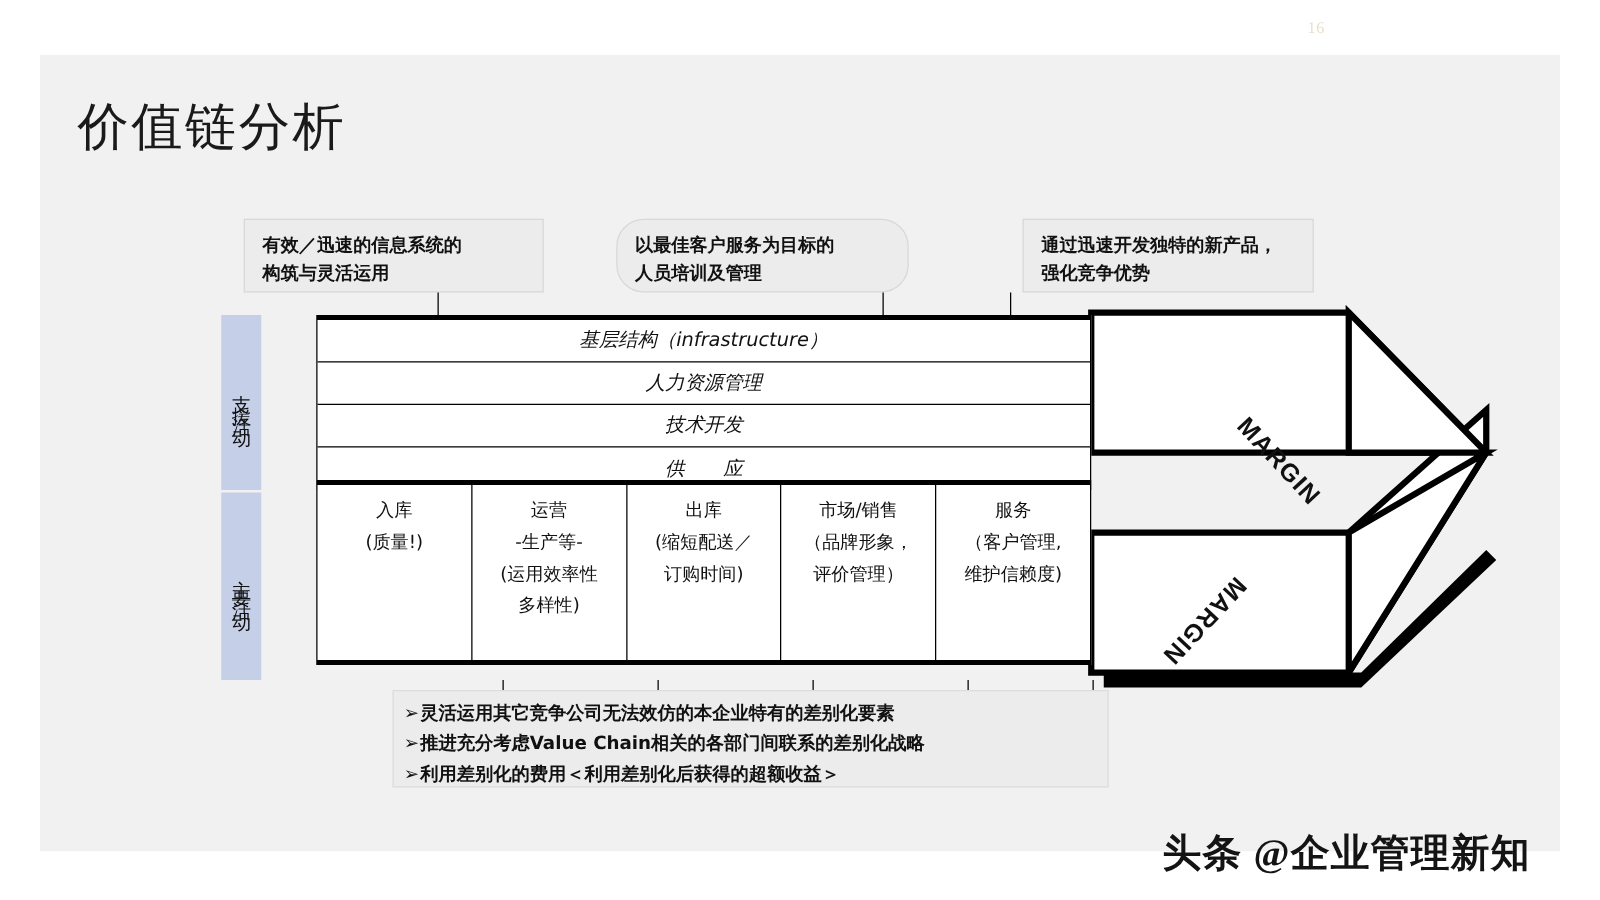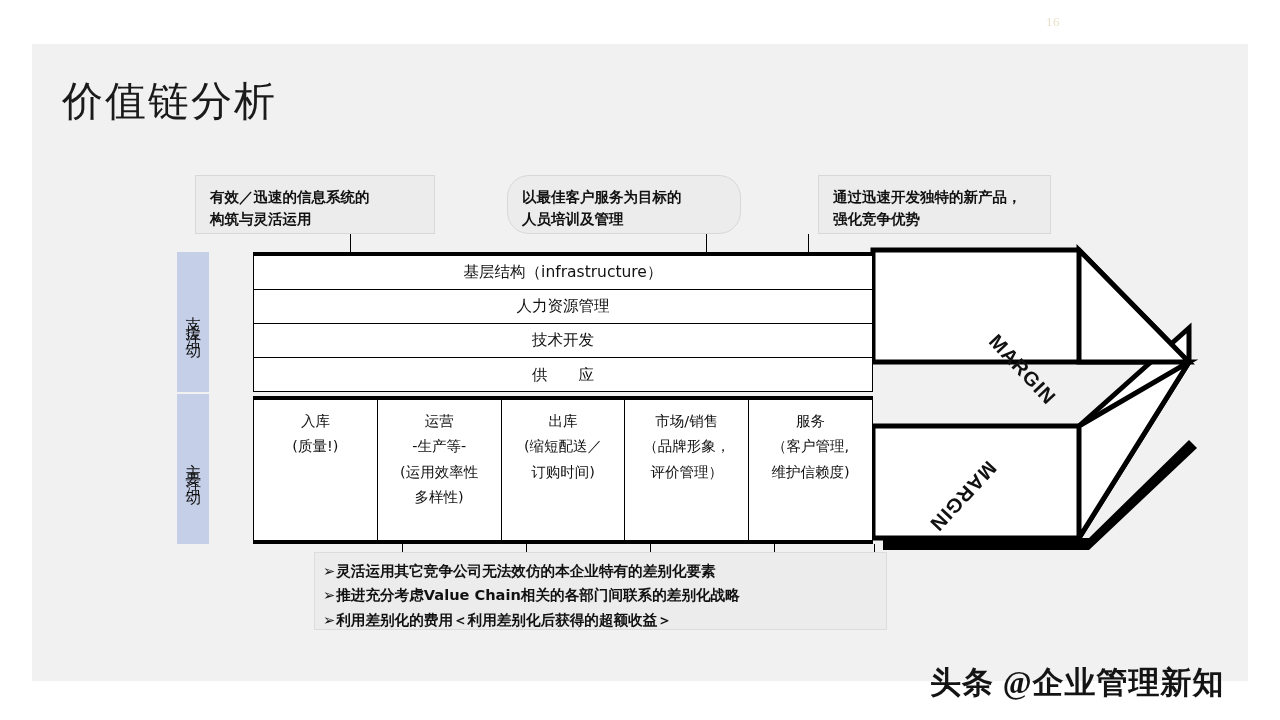--- a/index.html
+++ b/index.html
@@ -53,21 +53,21 @@
     border: 1px solid #d8d8d8;
     box-sizing: border-box;
     padding: 10px 12px 8px 14px;
     font-family: "DejaVu Sans", sans-serif;
     font-size: 14.5px;
     font-weight: bold;
     color: #111;
     line-height: 1.55;
   }
   #callout-1 { left: 163px; top: 131px; width: 240px; height: 59px; }
-  #callout-2 { left: 475px; top: 131px; width: 234px; height: 59px; border-radius: 22px; }
+  #callout-2 { left: 461px; top: 131px; width: 234px; height: 59px; border-radius: 22px; }
   #callout-3 { left: 786px; top: 131px; width: 233px; height: 59px; }
   .callout div { white-space: nowrap; }
 
   
   .connector { position: absolute; }
   .connector .stem {
     position: absolute;
     left: 0; top: 0;
     width: 1px;
     background: #000;
@@ -130,28 +130,29 @@
     height: 34px;
     border-bottom: 1px solid #000;
     box-sizing: border-box;
     display: flex;
     align-items: center;
     justify-content: center;
     font-family: "DejaVu Sans", sans-serif;
     font-size: 15.5px;
     color: #111;
     background: transparent;
+    font-style: italic;
   }
   .support-row:last-child { border-bottom: none; }
 
   
   #primary-block {
     position: absolute;
     left: 76px;
-    top: 146px;
+    top: 134px;
     width: 620px;
     height: 148px;
     border: 1px solid #000;
     border-top: 4px solid #000;
     border-bottom: 4px solid #000;
     box-sizing: border-box;
     background: #fff;
     display: flex;
   }
   .primary-col {

